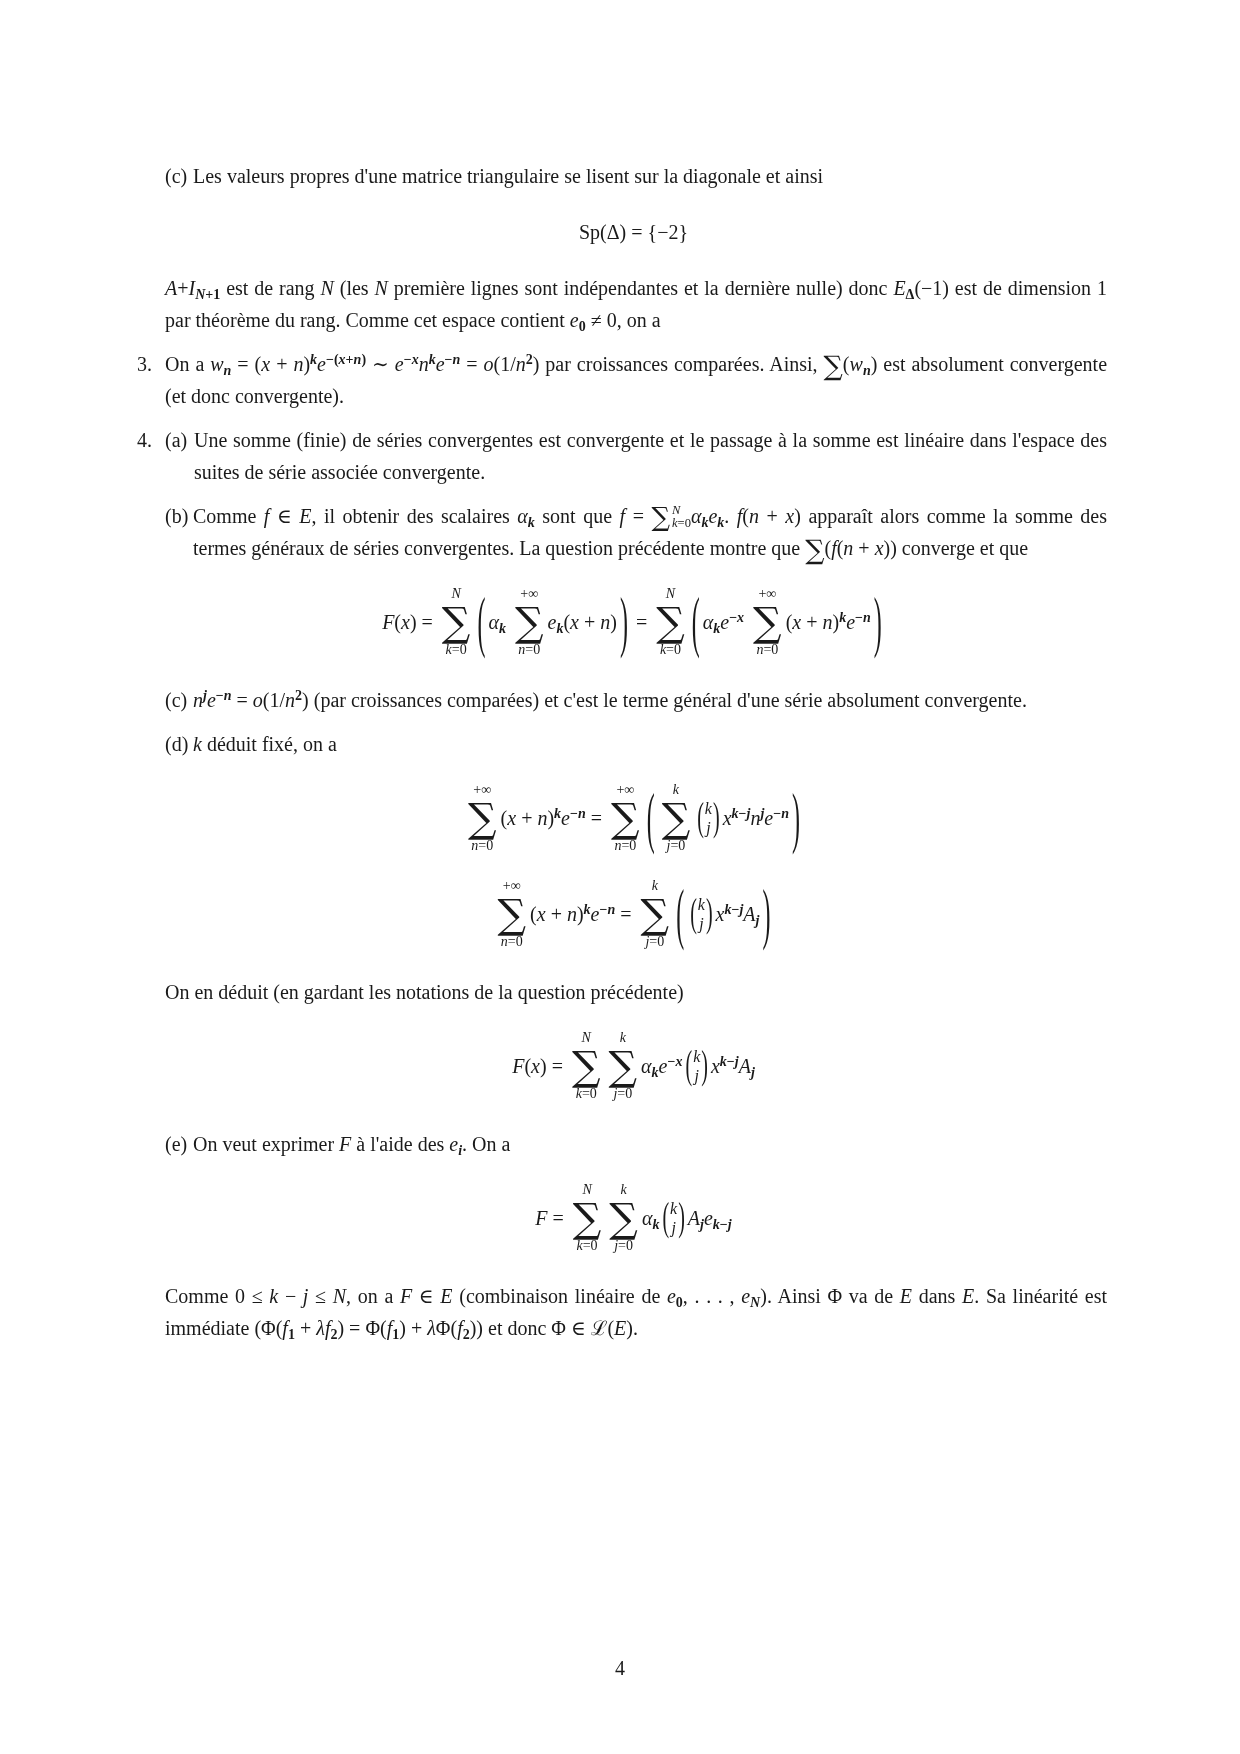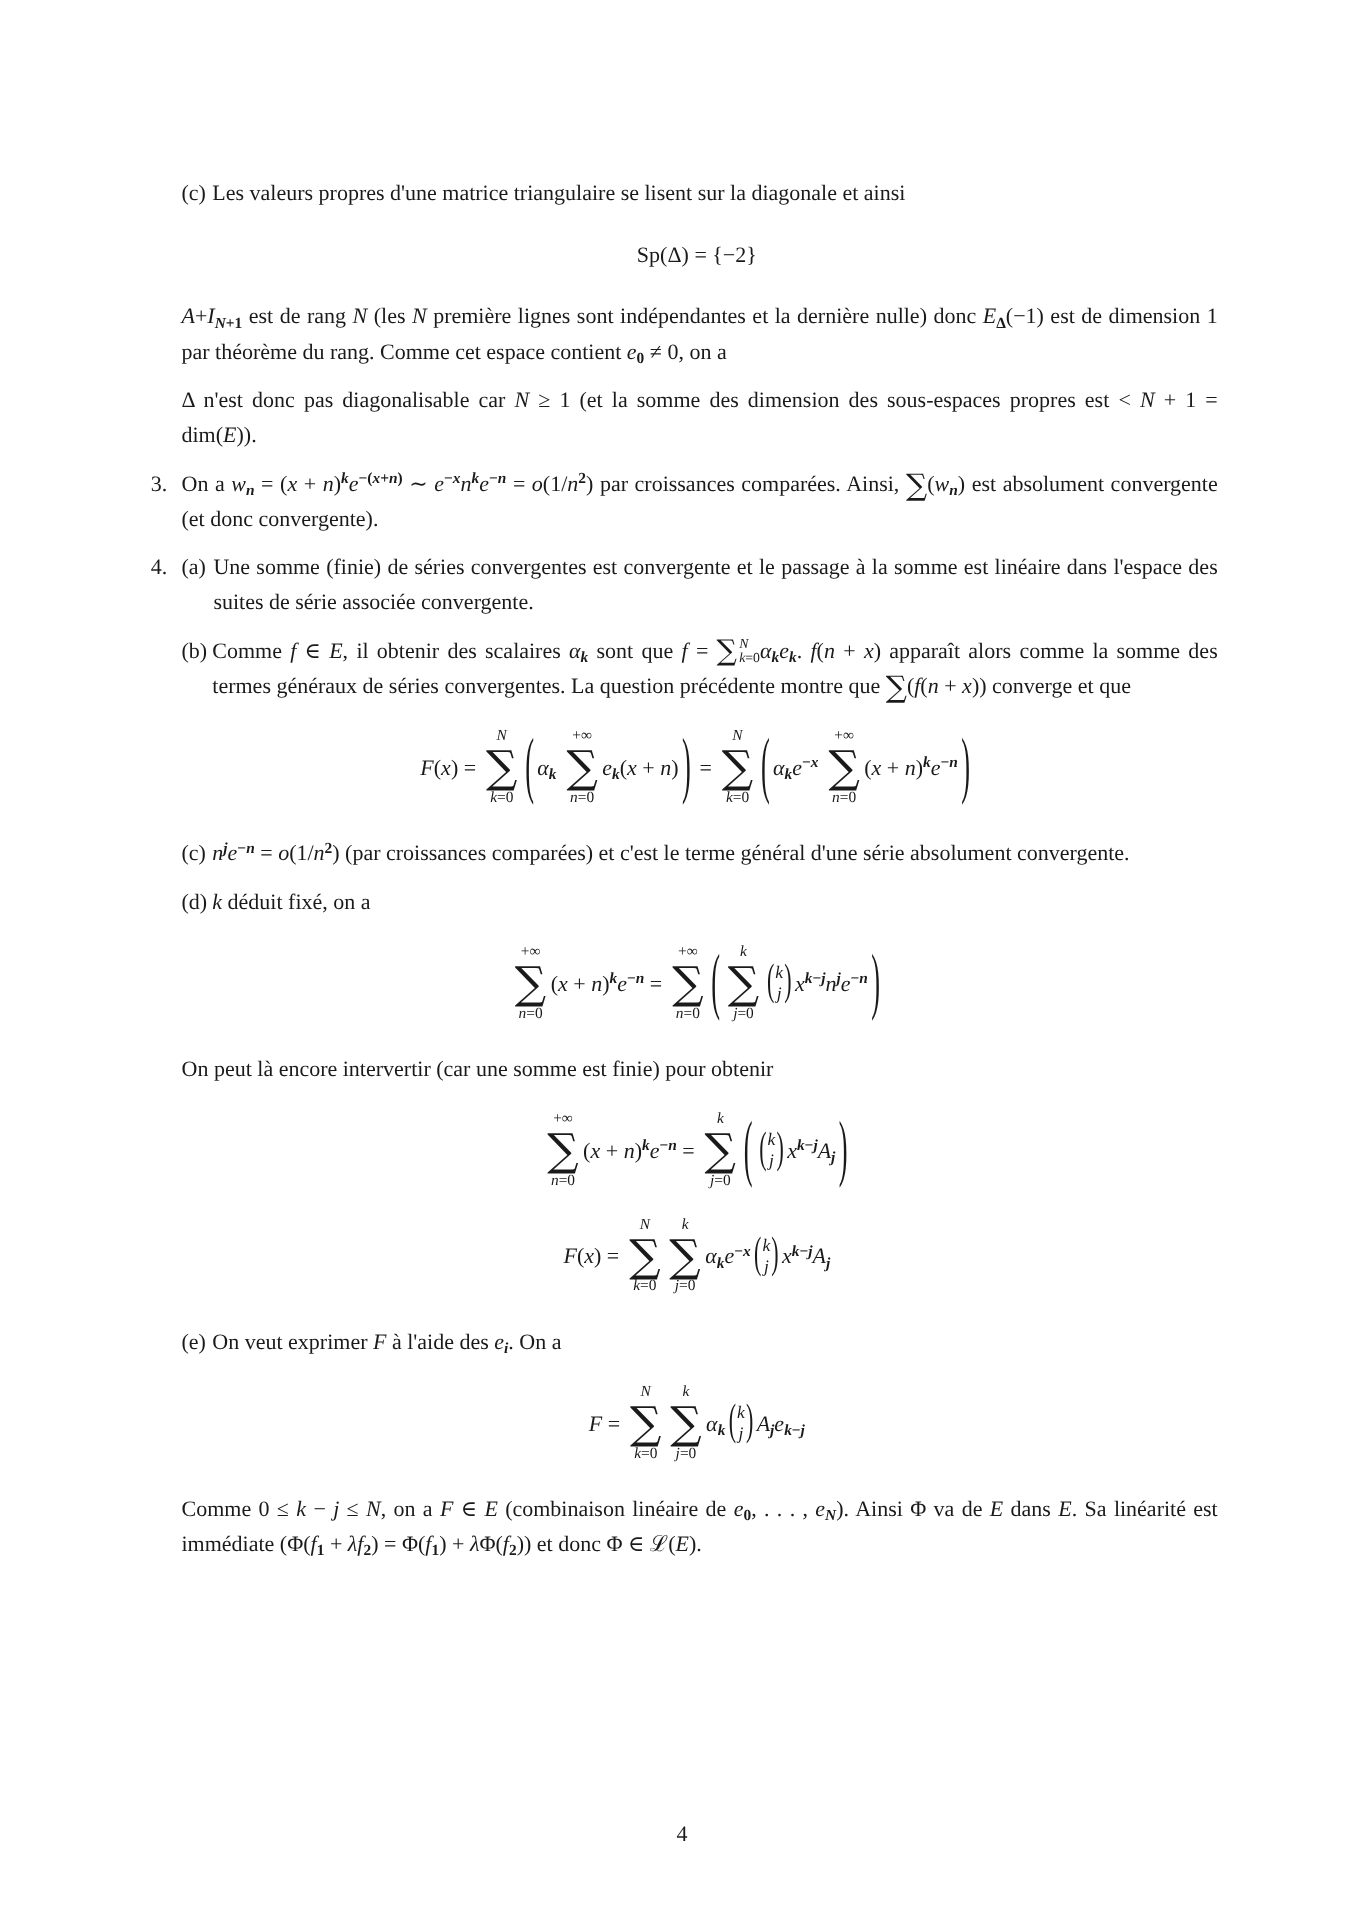--- a/index.html
+++ b/index.html
@@ -44,23 +44,20 @@
   <main class="body">
       <div class="li lvl2">
         <span class="lab">(c)</span>
         <span class="bc"><span class="mr">Les valeurs propres d'une matrice triangulaire se lisent sur la diagonale et ainsi</span></span>
       </div>
       <div class="eq">
         <span class="bc"><span class="mr">Sp(Δ) = {−2}</span></span>
       </div>
       <div class="cont lvl2">
         <span class="bc"><span class="mi">A</span><span class="mr">+</span><span class="mi">I</span><span class="msub"><i>N</i>+1</span><span class="mr"> est de rang </span><span class="mi">N</span><span class="mr"> (les </span><span class="mi">N</span><span class="mr"> première lignes sont indépendantes et la dernière nulle) donc </span><span class="mi">E</span><span class="msub">Δ</span><span class="mr">(−1) est de dimension 1 par théorème du rang. Comme cet espace contient </span><span class="mi">e</span><span class="msub">0</span><span class="mr"> ≠ 0, on a</span></span>
-      </div>
-      <div class="cont lvl2">
-        <span class="bc"><span class="mr">Δ n'est donc pas diagonalisable car </span><span class="mi">N</span><span class="mr"> ≥ 1 (et la somme des dimension des sous-espaces propres est &lt; </span><span class="mi">N</span><span class="mr"> + 1 = dim(</span><span class="mi">E</span><span class="mr">)).</span></span>
       </div>
       <div class="li lvl1">
         <span class="lab">3.</span>
         <span class="bc"><span class="mr">On a </span><span class="mi">w</span><span class="msub"><i>n</i></span><span class="mr"> = (</span><span class="mi">x</span><span class="mr"> + </span><span class="mi">n</span><span class="mr">)</span><span class="msup"><i>k</i></span><span class="mi">e</span><span class="msup">−(<i>x</i>+<i>n</i>)</span><span class="mr"> ∼ </span><span class="mi">e</span><span class="msup">−<i>x</i></span><span class="mi">n</span><span class="msup"><i>k</i></span><span class="mi">e</span><span class="msup">−<i>n</i></span><span class="mr"> = </span><span class="mi">o</span><span class="mr">(1/</span><span class="mi">n</span><span class="msup">2</span><span class="mr">) par croissances comparées. Ainsi, </span><span class="mo">∑</span><span class="mr">(</span><span class="mi">w</span><span class="msub"><i>n</i></span><span class="mr">) est absolument convergente (et donc convergente).</span></span>
       </div>
       <div class="li lvl1">
         <span class="lab">4.</span>
         <span class="lab2">(a)</span>
         <span class="bc"><span class="mr">Une somme (finie) de séries convergentes est convergente et le passage à la somme est linéaire dans l'espace des suites de série associée convergente.</span></span>
       </div>
@@ -116,40 +113,40 @@
             <span class="lim"><i>j</i>=0</span>
           </span><span class="binom">
             <span class="bp bpc">(</span>
             <span class="col">
               <span><i>k</i></span>
               <span><i>j</i></span>
             </span>
             <span class="bp bpc">)</span>
           </span><span class="mi">x</span><span class="msup"><i>k</i>−<i>j</i></span><span class="mi">n</span><span class="msup"><i>j</i></span><span class="mi">e</span><span class="msup">−<i>n</i></span><span class="bp">)</span></span>
       </div>
-      <div class="cont lvl2">
-        <span class="bc"><span class="mr">On peut là encore intervertir (car une somme est finie) pour obtenir</span></span>
-      </div>
       <div class="eq">
         <span class="bc"><span class="sum">
             <span class="lim">+∞</span>
             <span class="sig">∑</span>
             <span class="lim"><i>n</i>=0</span>
           </span><span class="mr">(</span><span class="mi">x</span><span class="mr"> + </span><span class="mi">n</span><span class="mr">)</span><span class="msup"><i>k</i></span><span class="mi">e</span><span class="msup">−<i>n</i></span><span class="mr"> = </span><span class="sum">
             <span class="lim"><i>k</i></span>
             <span class="sig">∑</span>
             <span class="lim"><i>j</i>=0</span>
           </span><span class="bp">(</span><span class="binom">
             <span class="bp bpc">(</span>
             <span class="col">
               <span><i>k</i></span>
               <span><i>j</i></span>
             </span>
             <span class="bp bpc">)</span>
           </span><span class="mi">x</span><span class="msup"><i>k</i>−<i>j</i></span><span class="mi">A</span><span class="msub"><i>j</i></span><span class="bp">)</span></span>
+      </div>
+      <div class="cont lvl2">
+        <span class="bc"><span class="mr">On en déduit (en gardant les notations de la question précédente)</span></span>
       </div>
       <div class="eq">
         <span class="bc"><span class="mi">F</span><span class="mr">(</span><span class="mi">x</span><span class="mr">) = </span><span class="sum">
             <span class="lim"><i>N</i></span>
             <span class="sig">∑</span>
             <span class="lim"><i>k</i>=0</span>
           </span><span class="sum">
             <span class="lim"><i>k</i></span>
             <span class="sig">∑</span>
             <span class="lim"><i>j</i>=0</span>

